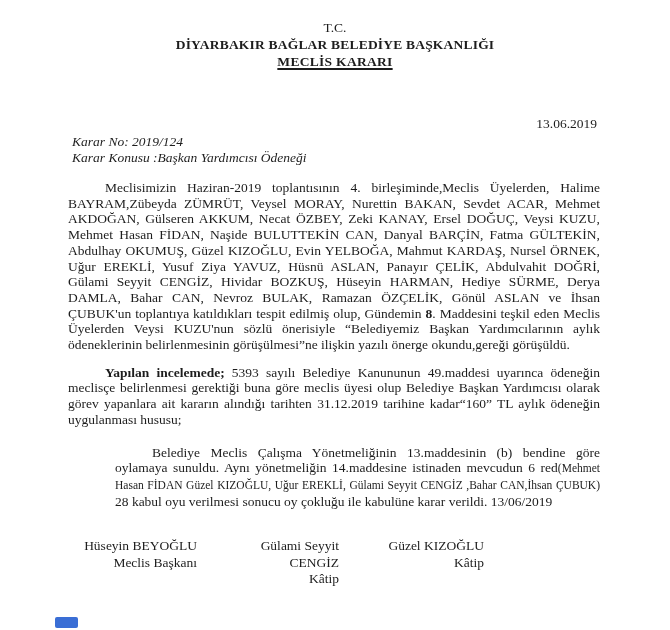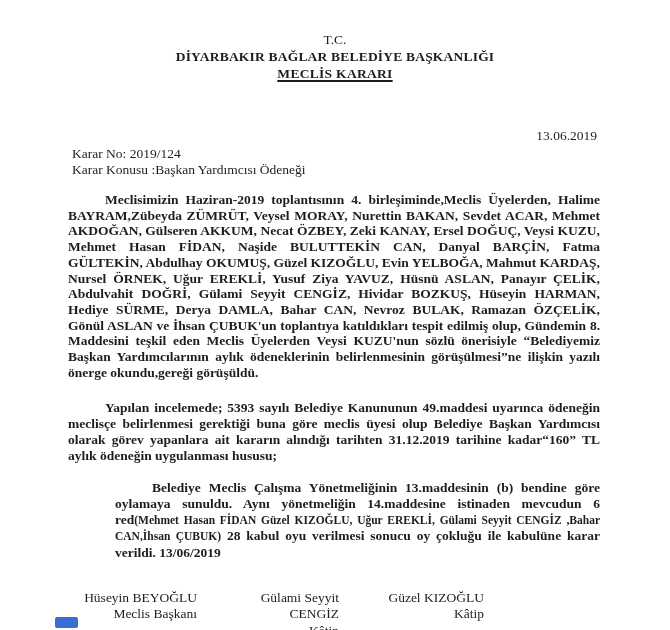--- a/index.html
+++ b/index.html
@@ -6,21 +6,21 @@
   .page {
     position:relative;
     width:670px; height:630px;
     margin:0 auto;
     background:#ffffff;
     font-family:"Liberation Serif", serif;
     color:#1d1d1d;
     overflow:hidden;
   }
   .header {
-    padding-top:31px;
+    padding-top:19px;
     text-align:center;
     font-size:13.5px;
     line-height:17px;
   }
   .header .authority { letter-spacing:0.2px;font-weight:bold; }
   .header .doc-title {
     font-weight:bold;
     text-decoration:underline;
     text-underline-offset:2px;
     text-decoration-thickness:1.5px;
@@ -31,35 +31,35 @@
     padding-right:73px;
     text-align:right;
     font-size:13.5px;
     line-height:16px;
   }
   .meta {
     margin-top:2px;
     padding-left:72px;
     font-size:13.5px;
     line-height:16px;
+    font-style:italic;
   }
   .content {
     padding-left:68px;
     padding-right:70px;
     font-size:13.5px;
-    font-weight:bold;
   }
   .content p {
     margin:0;
     text-align:justify;
     text-indent:37px;
     line-height:15.7px;
   }
   .content p.p1 { margin-top:14px; }
-  .content p.p2 { margin-top:20px; }
+  .content p.p2 { margin-top:12px; }
   .content p.p3 { margin-top:17px;margin-left:47px; }
   .small-seg { font-size:11.5px; }
   .signatures {
     position:relative;
     margin-top:29px;
     height:42px;
     font-size:13.5px;
     line-height:16.5px;
   }
   .sig { position:absolute; top:0; text-align:right; }

